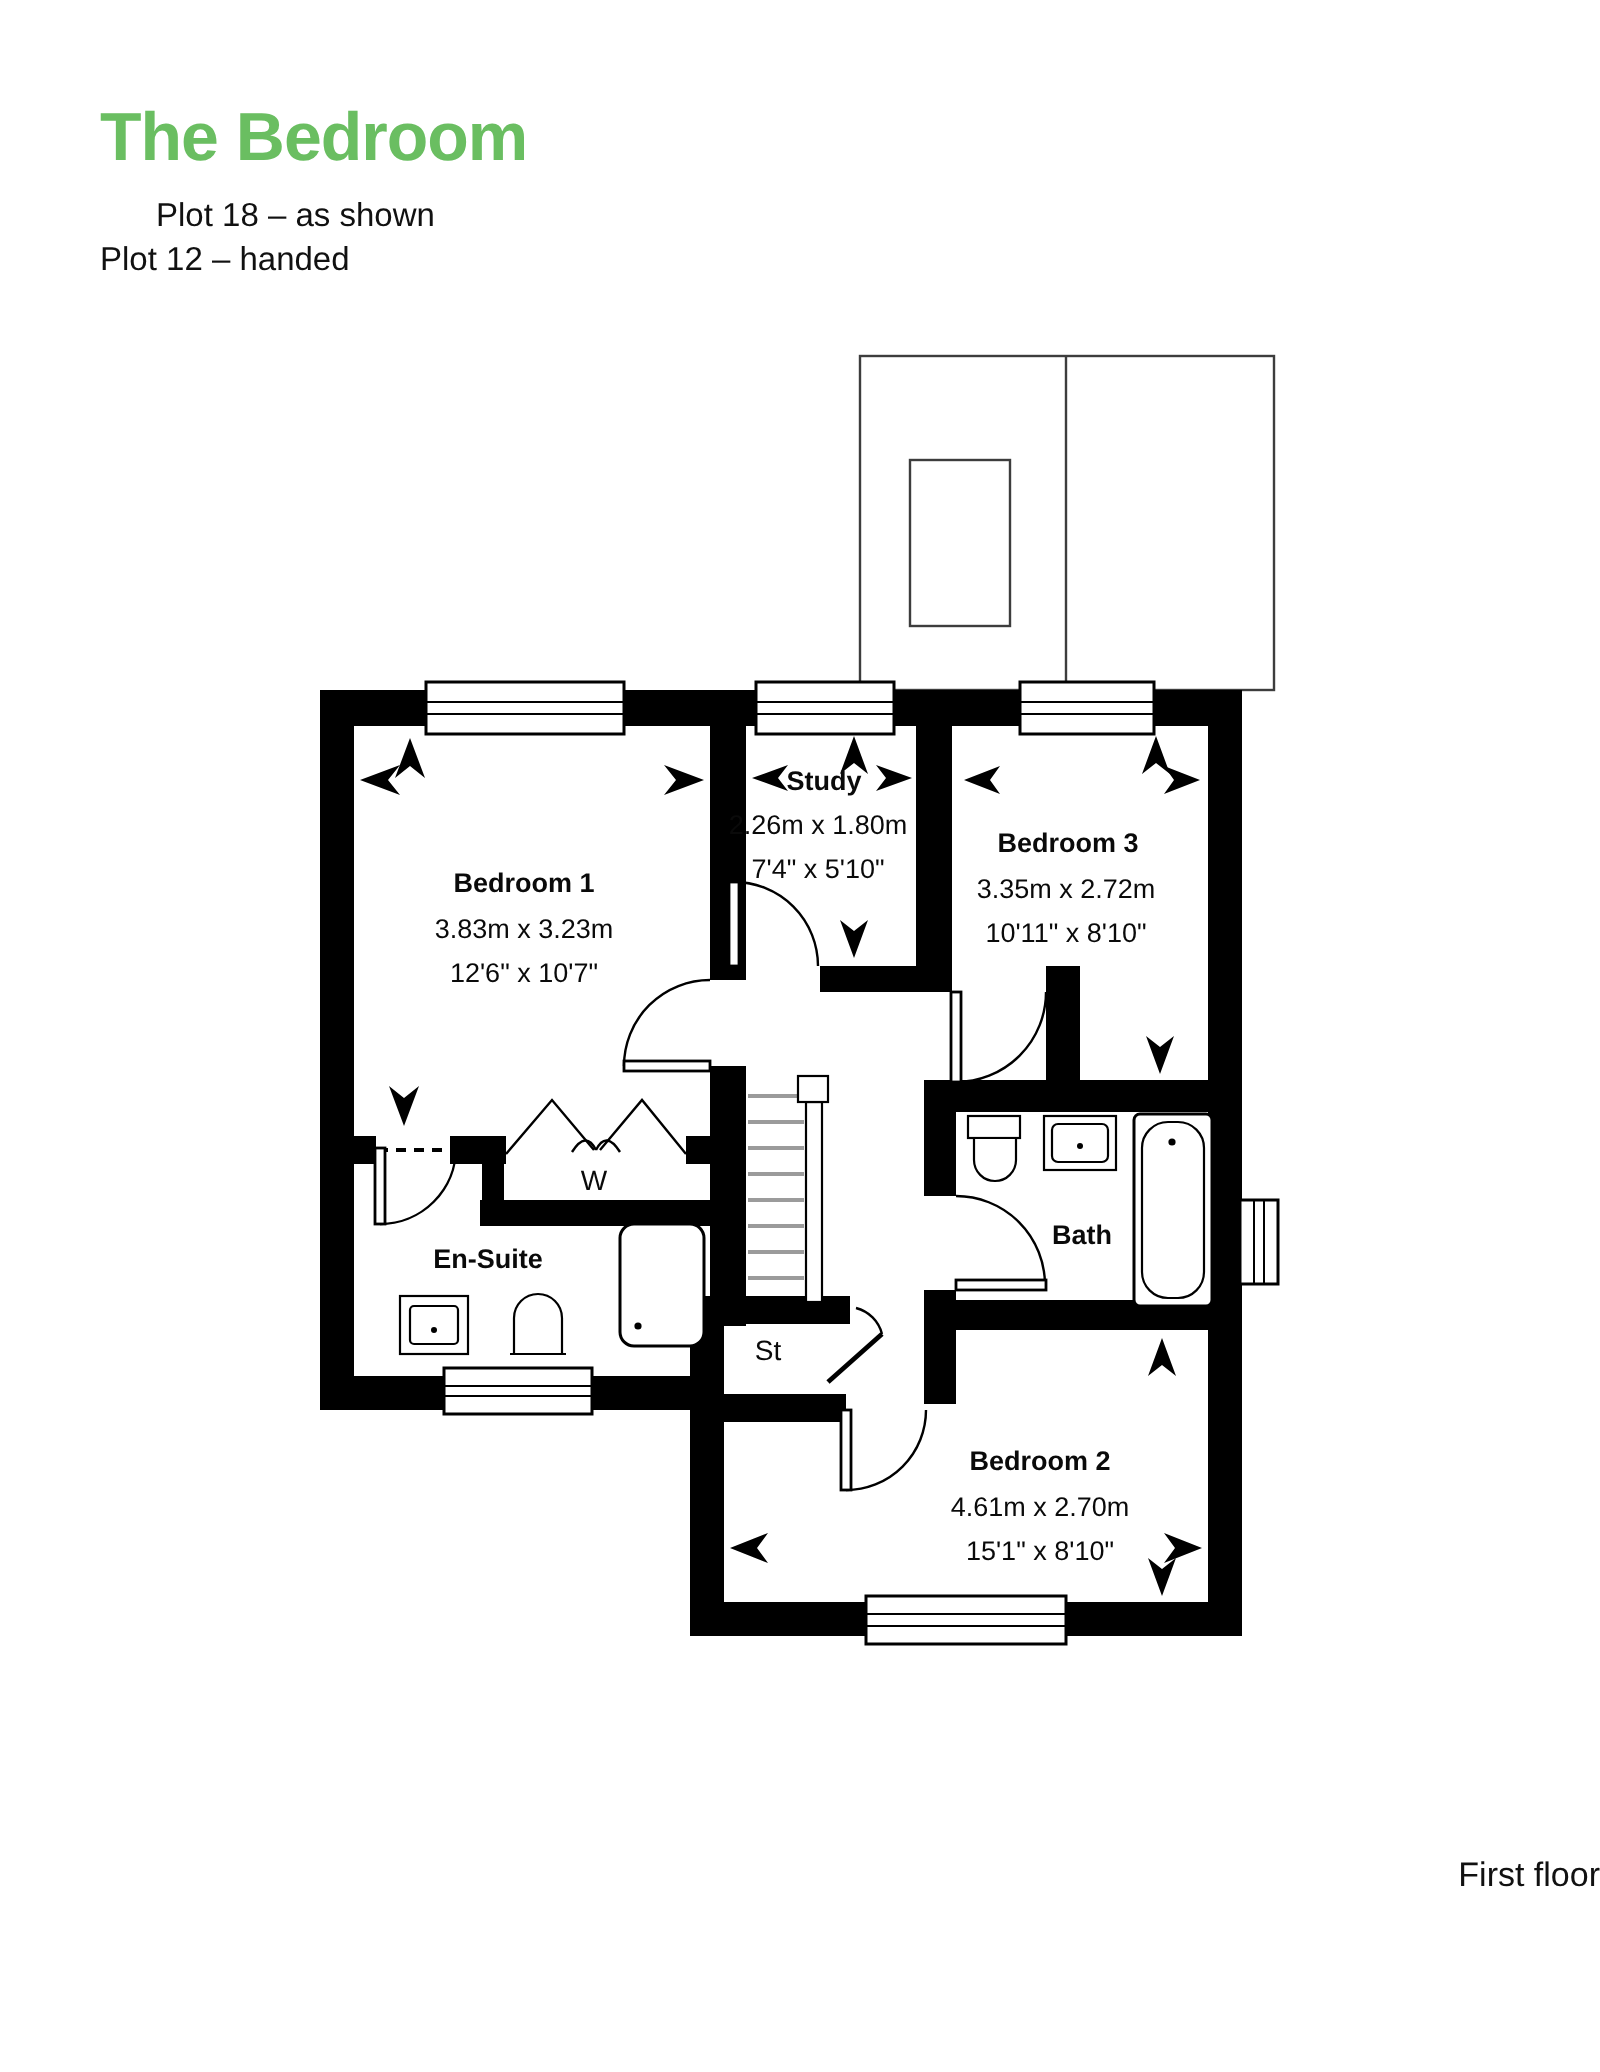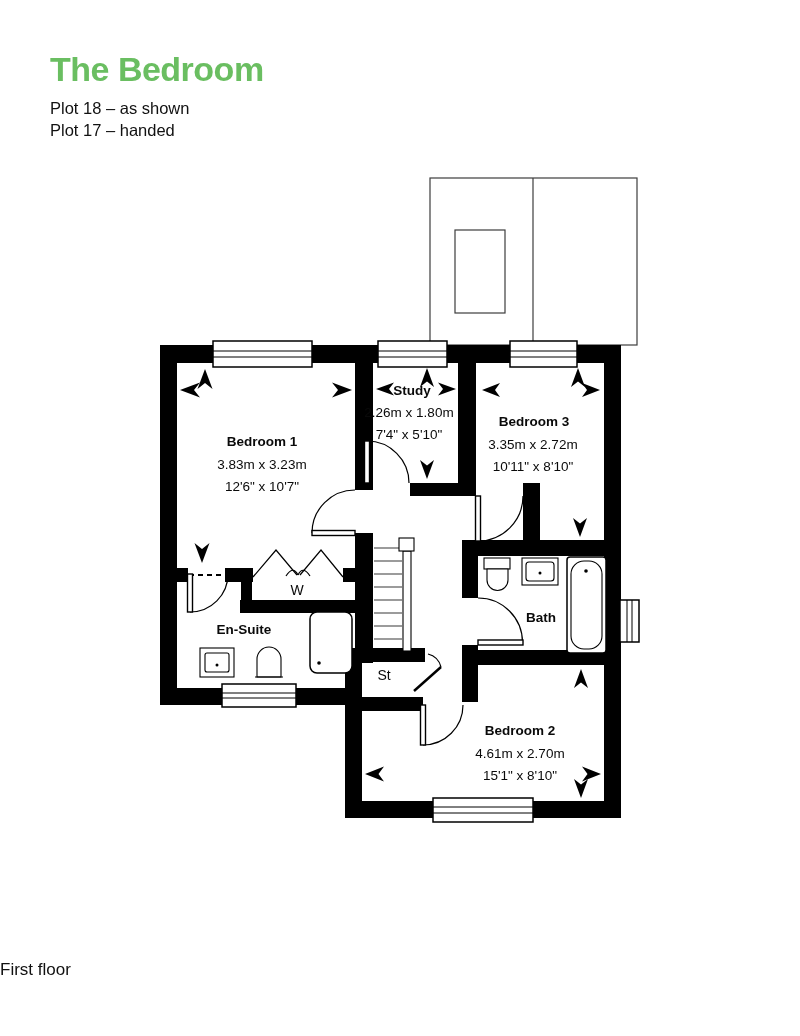--- a/index.html
+++ b/index.html
@@ -1,24 +1,24 @@
 <!DOCTYPE html>
 <html><head>
 <meta charset="utf-8">
 <style>
   html,body{margin:0;padding:0;background:#ffffff;}
   #page{position:relative;width:800px;height:1036px;background:#fff;overflow:hidden;
         font-family:"Liberation Sans",sans-serif;}
   #title{position:absolute;left:50px;top:50px;font-size:34px;font-weight:bold;
          letter-spacing:-0.5px;}
   .plotline{position:absolute;left:50px;font-size:16.5px;color:#111;}
-  #plot1{top:99px;}
+  #plot1{top:99px;margin-left:28px;}
   #plot2{top:121px;}
-  #caption{position:absolute;left:0;top:928px;width:800px;text-align:left;
-           font-size:17px;color:#111;margin-top:32px;}
+  #caption{position:absolute;left:0;top:928px;width:800px;text-align:right;
+           font-size:17px;color:#111;}
   svg{position:absolute;left:0;top:0;}
   .wall{fill:#000;stroke:none;}
   .thin{fill:none;stroke:#3d3d3d;stroke-width:1.2;}
   .win{fill:#fff;stroke:#000;stroke-width:1.5;}
   .winline{stroke:#000;stroke-width:1;}
   .leaf{fill:#fff;stroke:#000;stroke-width:1.4;}
   .arc{fill:none;stroke:#000;stroke-width:1.2;}
   .fixture{fill:#fff;stroke:#000;stroke-width:1.5;}
   .fixthin{fill:#fff;stroke:#000;stroke-width:1.1;}
   .tread{stroke:#9b9b9b;stroke-width:2;}
@@ -28,21 +28,21 @@
   .rsmall{font-size:14px;fill:#0a0a0a;text-anchor:middle;}
   .dash{stroke:#000;stroke-width:2;stroke-dasharray:5 4;}
 </style>
 </head>
 <body>
 
 <div id="page">
 
   <div id="title" style="color:#6abe61;">The Bedroom</div>
   <div id="plot1" class="plotline">Plot 18 – as shown</div>
-  <div id="plot2" class="plotline">Plot 17 – handed</div>
+  <div id="plot2" class="plotline">Plot 12 – handed</div>
 
   <svg width="800" height="1036" viewBox="0 0 800 1036">
 
     <g>
       <rect class="thin" x="430" y="178" width="207" height="167"></rect>
       <line class="thin" x1="533" y1="178" x2="533" y2="345"></line>
       <rect class="thin" x="455" y="230" width="50" height="83"></rect>
     </g>
 
     <g>

